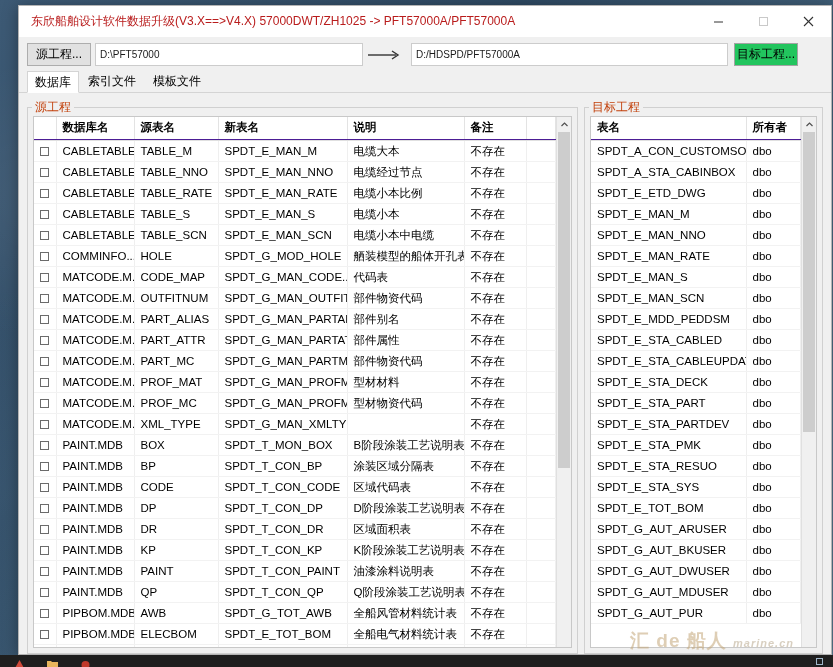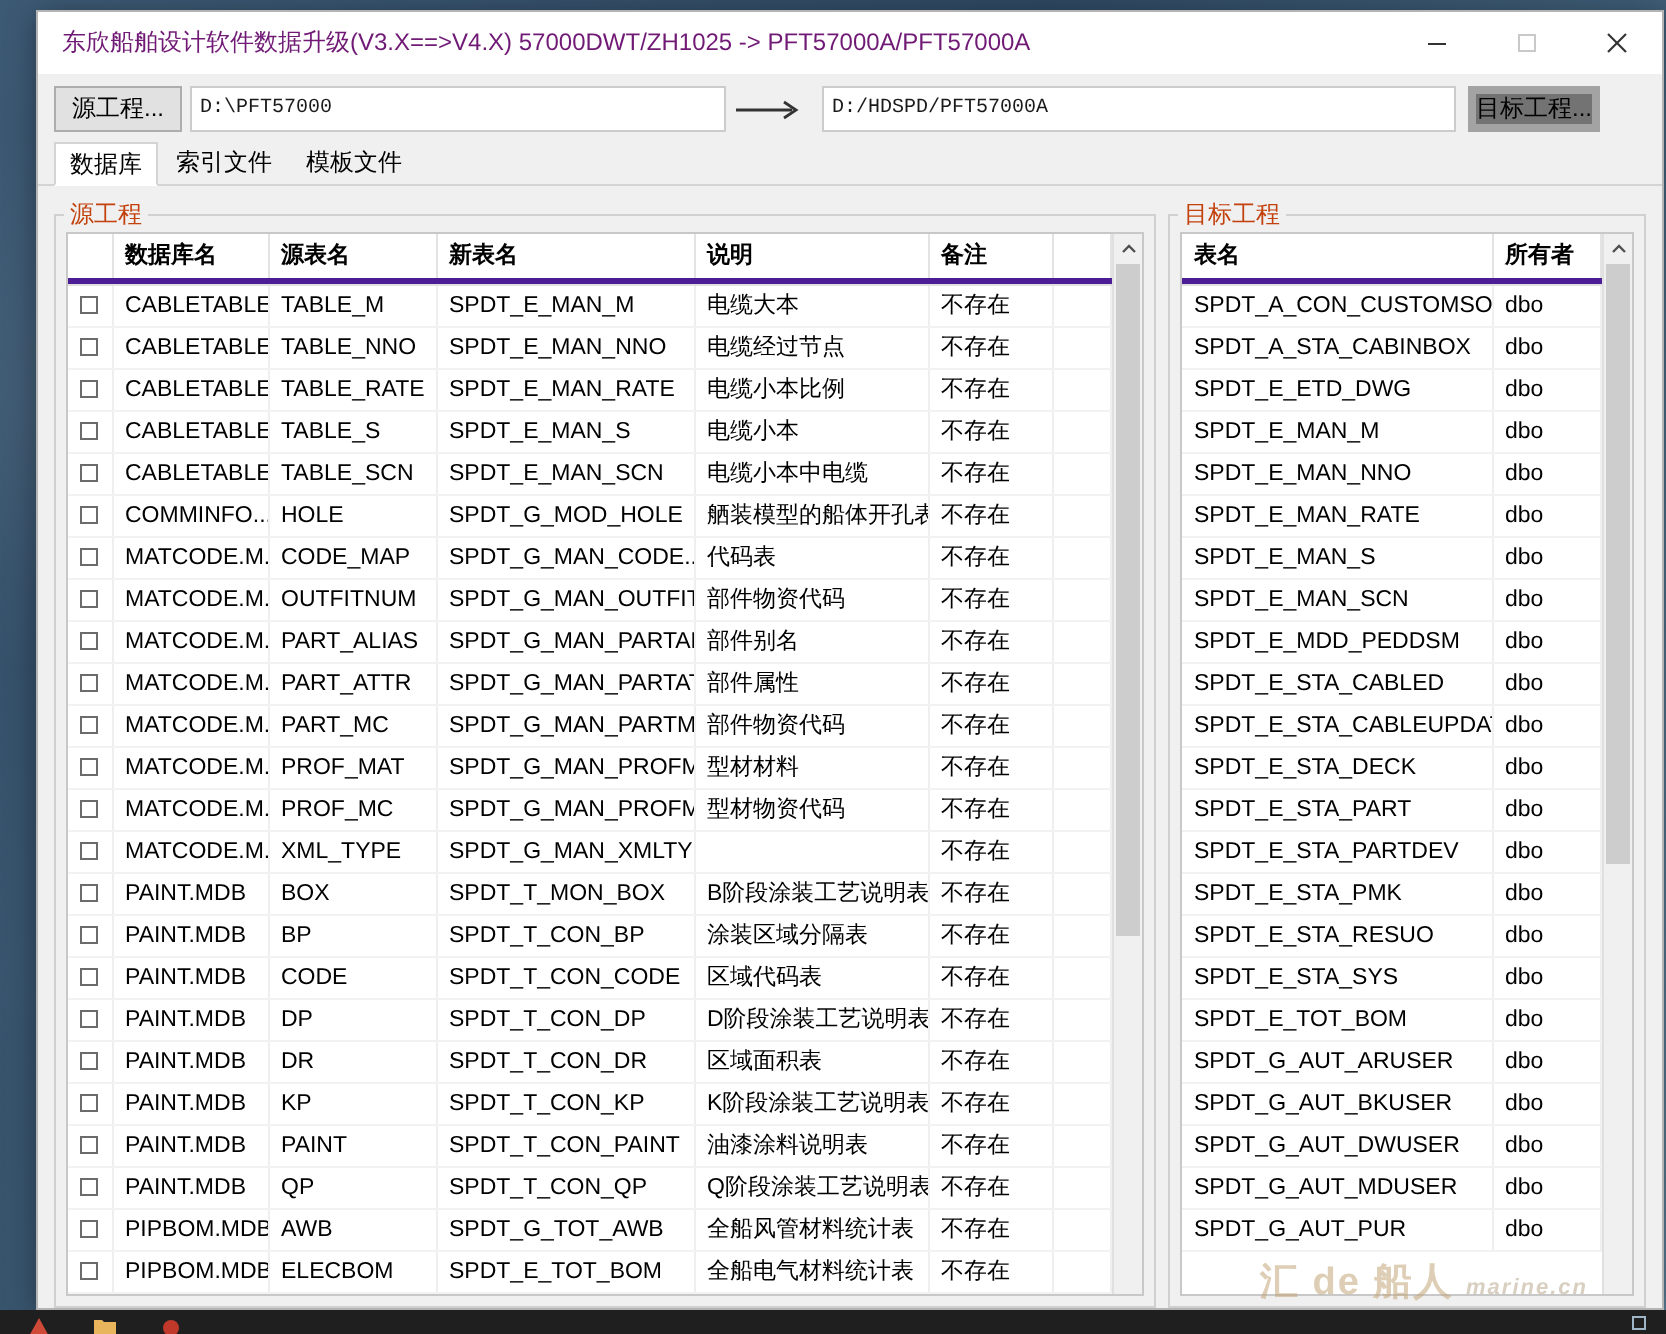--- a/index.html
+++ b/index.html
@@ -34,21 +34,21 @@
   }
   .titlebar {
     height: 31px;
     background: #ffffff;
     display: flex; align-items: center;
     flex: 0 0 auto;
     border-bottom: 1px solid #ffffff;
   }
   .title-text {
     font-size: 12px;
-    color: #701a75;
+    color: #b91c1c;
     padding-left: 12px;
     white-space: nowrap;
     overflow: hidden;
     flex: 1 1 auto;
     letter-spacing: 0px;
   }
   .win-buttons { display: flex; height: 31px; flex: 0 0 auto; }
   .win-btn {
     width: 45px; height: 31px;
     display: flex; align-items: center; justify-content: center;
@@ -71,26 +71,26 @@
     min-width: 64px;
     background: #e1e1e1;
     border: 1px solid #adadad;
     font-size: 12px;
     color: #000;
     display: flex; align-items: center; justify-content: center;
     padding: 0 0;
     cursor: default;
     white-space: nowrap;
   }
-  .btn.focused { border: 4px solid #a3a3a3; background:#737373; }
+  .btn.focused { border: 1px solid #a3a3a3; background:#22c55e; }
   .path-field {
     height: 23px;
     background: #fff;
     border: 1px solid #ccc;
-    font-family: Liberation Mono, monospace;
+    font-family: Liberation Sans, sans-serif;
     font-size: 10px;
     color: #1a1a1a;
     display: flex; align-items: center;
     padding: 0 4px;
     overflow: hidden;
     white-space: nowrap;
   }
   .src-field { width: 268px; margin-left: 4px; }
   .dst-field { width: 317px; margin-left: 4px; }
   .arrow {
@@ -176,21 +176,21 @@
     font-size: 11.5px;
     color: #000;
   }
   table.grid th {
     background: #fff;
     font-weight: bold;
     text-align: left;
     font-size: 11.5px;
     padding: 3px 4px 4px 6px;
     border-right: 1px solid #e3e3e3;
-    border-bottom: 3px solid #4c1d95;
+    border-bottom: 1px solid #4c1d95;
     white-space: nowrap;
     overflow: hidden;
     height: 21px;
   }
   table.grid td {
     padding: 2px 4px 2px 6px;
     border-right: 1px solid #efefef;
     border-bottom: 1px solid #f2f2f2;
     white-space: nowrap;
     overflow: hidden;

